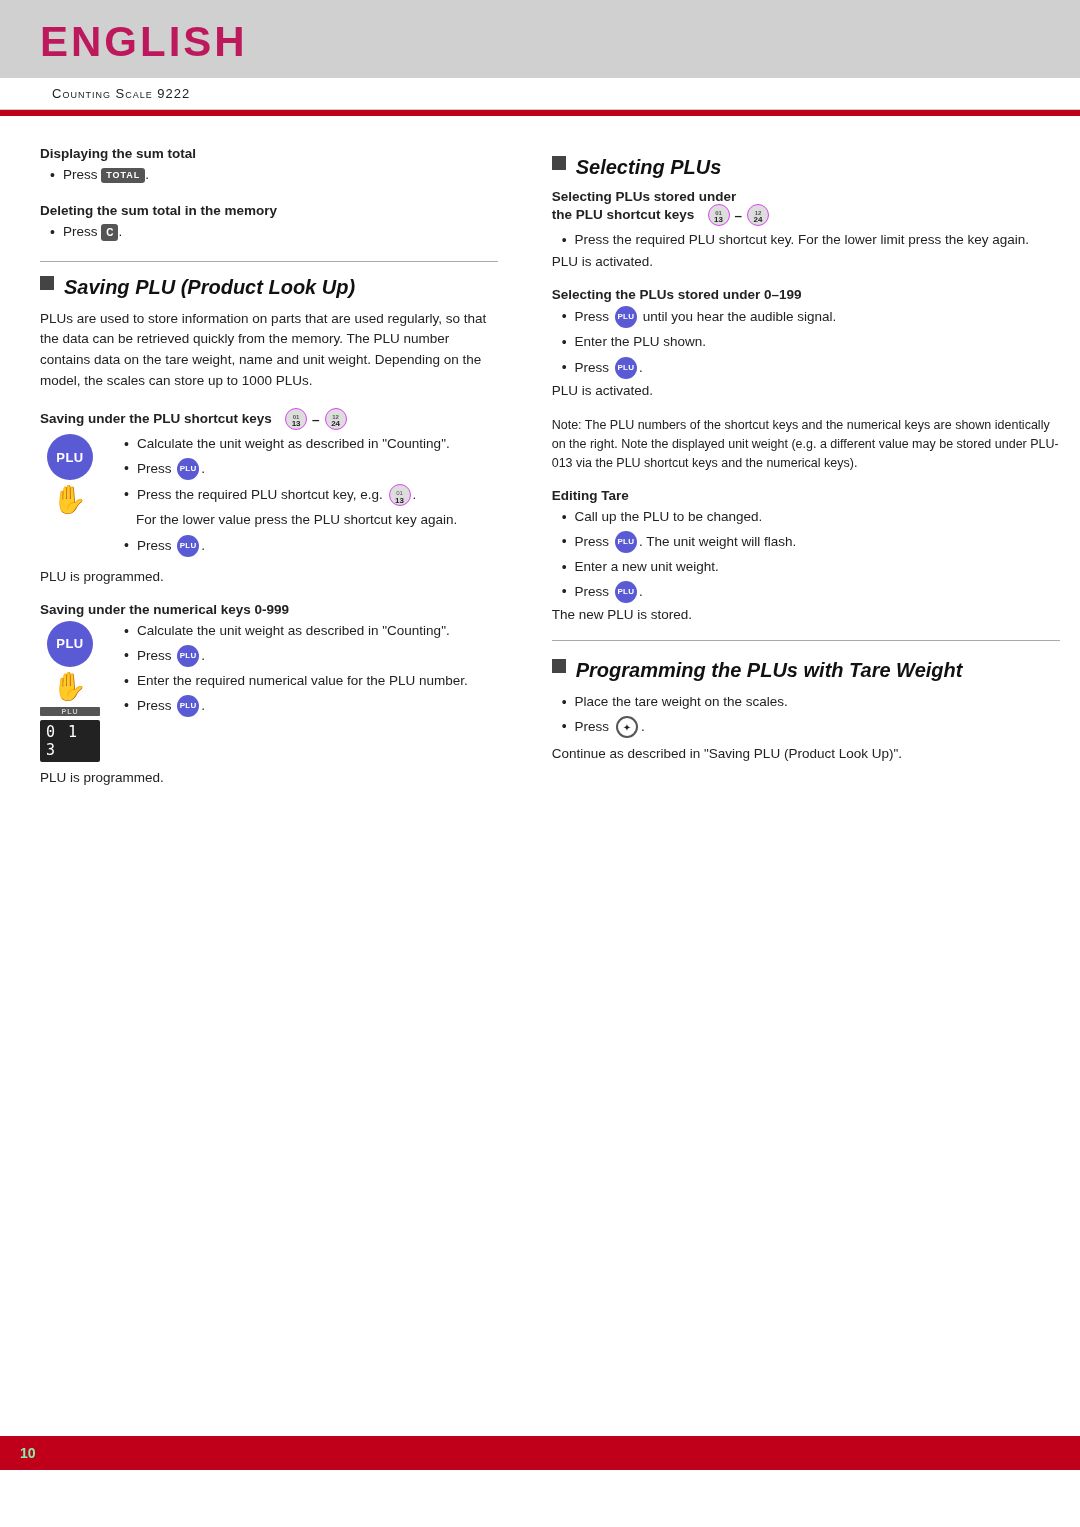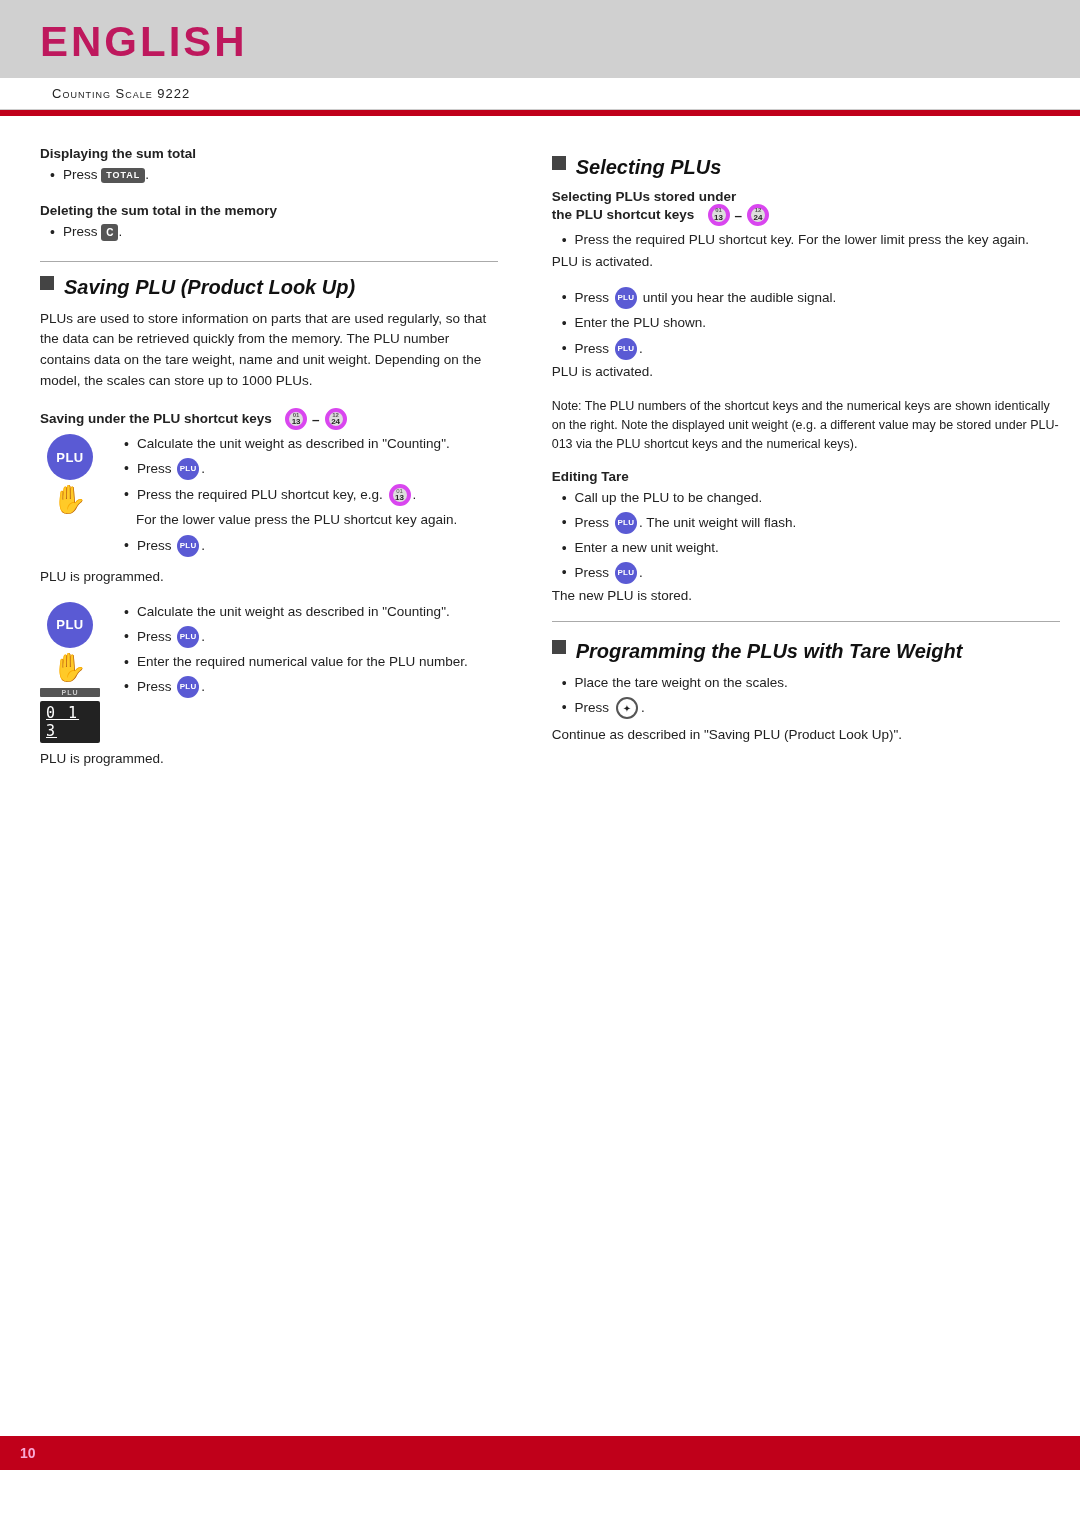--- a/index.html
+++ b/index.html
@@ -158,36 +158,35 @@
     .plu-display-box {
       background: #222;
       color: #fff;
       font-family: monospace;
       font-size: 15px;
       padding: 3px 6px;
       border-radius: 2px;
       letter-spacing: 2px;
       margin-top: 4px;
       display: inline-block;
-      text-decoration: underline;
     }
 
     
     .key-num-badge {
       display: inline-flex;
       flex-direction: column;
       align-items: center;
       background: #ddd;
-      border: 4px solid #d946ef;
+      border: 1px solid #d946ef;
       border-radius: 50%;
       width: 22px;
       height: 22px;
       font-size: 7px;
       vertical-align: middle;
-      justify-content: center;
+      justify-content: flex-end;
       line-height: 1.1;
       margin: 0 2px;
     }
     .key-num-badge .kn-top {
       font-size: 6px;
       color: #555;
     }
     .key-num-badge .kn-bot {
       font-size: 8px;
       font-weight: bold;
@@ -218,21 +217,21 @@
 
     .page-num-bar {
       background: #c0001a;
       height: 34px;
       display: flex;
       align-items: center;
       padding-left: 20px;
       margin-top: auto;
     }
     .page-num-bar span {
-      color: #f9a8d4;
+      color: #86efac;
       font-weight: bold;
       font-size: 14px;
     }
 
     .content-wrapper {
       min-height: 1470px;
       display: flex;
       flex-direction: column;
     }
 
@@ -351,20 +350,21 @@
             <div class="bullet-item">
               <span class="bullet-dot">•</span>
               <span class="bullet-text">Press <span class="plu-inline">PLU</span>.</span>
             </div>
           </div>
         </div>
         <p style="font-size:13.5px; margin-bottom:14px;">PLU is programmed.</p>
       </div>
 
       <div class="section-block">
+        <div class="section-title-small">Saving under the numerical keys 0-999</div>
 
         <div class="plu-icon-area">
 
           <div class="plu-graphic">
             <div style="display:flex; flex-direction:column; align-items:center;">
               <div class="plu-circle-large">PLU</div>
               <div style="font-size:28px; color:#bbb; line-height:1; text-align:center; margin-top:2px;">✋</div>
               <div style="margin-top:6px;">
                 <div style="background:#555; color:#ccc; font-size:7px; padding:1px 4px; letter-spacing:1px; border-radius:1px; text-align:center; font-weight:bold;">PLU</div>
                 <div class="plu-display-box">0 1 3</div>
@@ -420,20 +420,21 @@
           </span>
         </div>
         <div class="bullet-item">
           <span class="bullet-dot">•</span>
           <span class="bullet-text">Press the required PLU shortcut key. For the lower limit press the key again.</span>
         </div>
         <p style="font-size:13.5px; margin: 4px 0 14px 0;">PLU is activated.</p>
       </div>
 
       <div class="section-block">
+        <div class="section-title-small">Selecting the PLUs stored under 0–199</div>
         <div class="bullet-item">
           <span class="bullet-dot">•</span>
           <span class="bullet-text">Press <span class="plu-inline">PLU</span> until you hear the audible signal.</span>
         </div>
         <div class="bullet-item">
           <span class="bullet-dot">•</span>
           <span class="bullet-text">Enter the PLU shown.</span>
         </div>
         <div class="bullet-item">
           <span class="bullet-dot">•</span>

